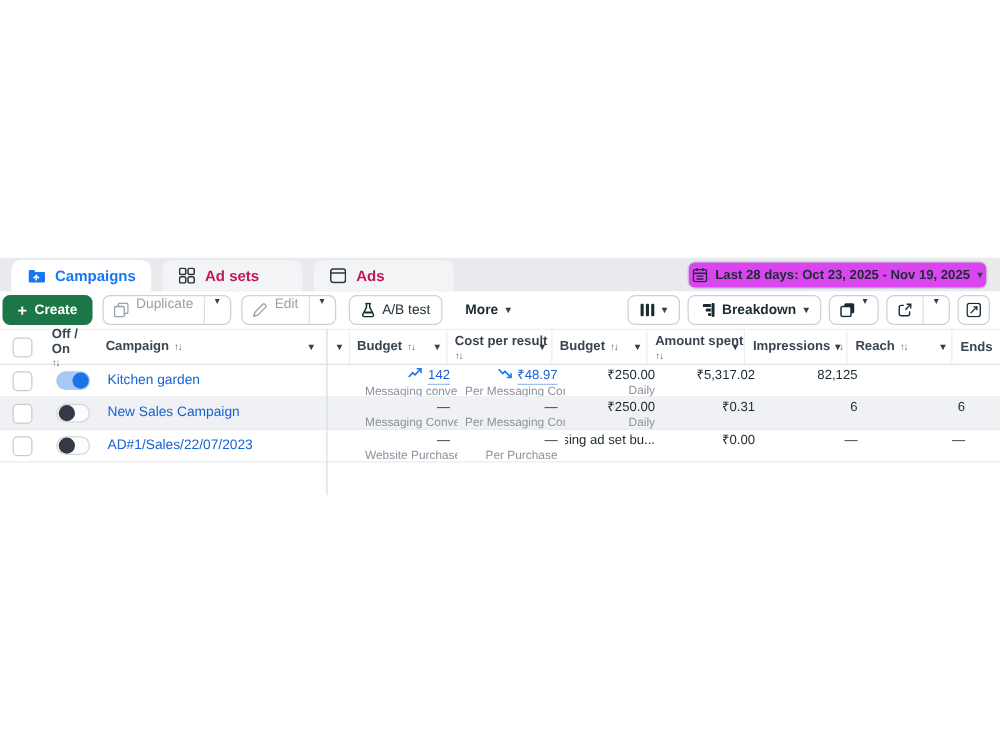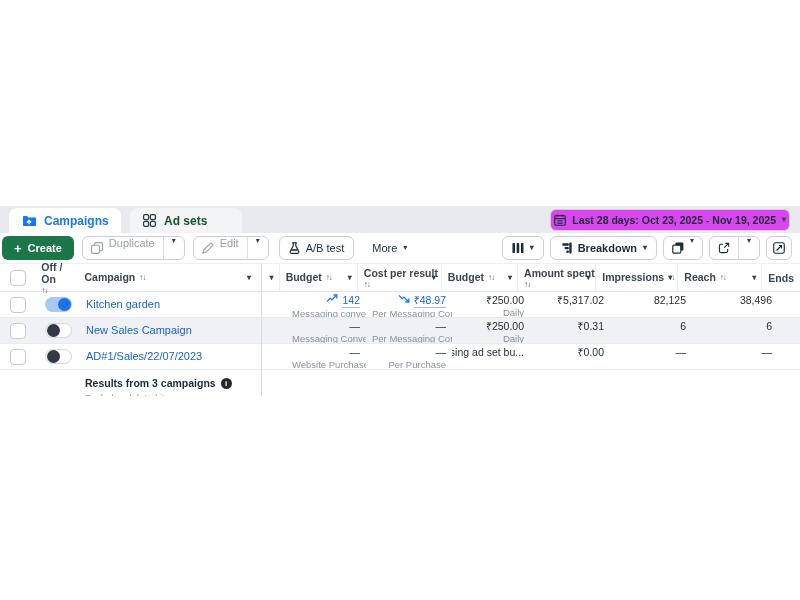--- a/index.html
+++ b/index.html
@@ -2,37 +2,37 @@
 <html><head>
 <meta charset="utf-8">
 <style>
   * { box-sizing: border-box; margin: 0; padding: 0; }
   html,body { width:800px; height:600px; background:#fff; font-family:"Liberation Sans",sans-serif; -webkit-font-smoothing:antialiased; }
   .stage { position:relative; width:800px; height:600px; background:#fff; overflow:hidden; }
   .app { position:absolute; left:0; top:206px; width:800px; height:190px; overflow:hidden; background:#fff; }
 
   
   .tabbar { position:relative; height:27px; background:#e8eaee; display:flex; align-items:flex-end; }
-  .tab { height:25px; width:112px; margin-left:9px; border-radius:8px 8px 0 0; display:flex; align-items:center; gap:8px; padding:0 13px; font-size:12px; font-weight:bold; color:#14532d; cursor:pointer; }
+  .tab { height:25px; width:112px; margin-left:9px; border-radius:8px 8px 0 0; display:flex; align-items:center; gap:8px; padding:0 13px; font-size:12px; font-weight:bold; color:#be185d; cursor:pointer; }
   .tab.active { background:#fff; color:#1877f2; }
   .tab.inactive { background:#f3f4f6; }
   .date-btn { position:absolute; right:10px; top:3px; height:22px; background:#d946ef; border:1px solid #ccd1d6; border-radius:6px; display:flex; align-items:center; gap:6px; padding:0 3px; font-size:10.5px; font-weight:bold; color:#1c2b33; }
   .caret { font-size:8px; color:#33404d; line-height:1; }
 
   
   .toolbar { height:30px; background:#fff; display:flex; align-items:center; padding:0 8px 0 2px; }
   .btn, .btn-group { height:24px; border:1px solid #ccd1d6; border-radius:6px; background:#fff; display:inline-flex; align-items:center; font-size:11px; color:#1c2b33; }
   .btn { padding:0 9px; gap:6px; }
   .btn-group { padding:0; overflow:hidden; }
   .seg { display:inline-flex; gap:6px; padding:0 8px; height:100%; }
   .seg + .seg { border-left:1px solid #dcdfe3; }
   .btn-create { background:#1b7747; border:none; color:#fff; font-weight:bold; font-size:11px; padding:0 12px; gap:6px; height:24px; border-radius:6px; display:inline-flex; align-items:center; }
   .plus { font-size:13px; font-weight:bold; line-height:1; }
   .muted { color:#9aa1a9; }
-  .btn-more { border:none; padding:0 8px; gap:6px; font-weight:normal; }
+  .btn-more { border:none; padding:0 8px; gap:6px; font-weight:bold; }
   .gap6 { margin-left:6px; } .gap8 { margin-left:8px; } .gap10 { margin-left:10px; }
   .spacer { flex:1; }
   .fw600 { font-weight:bold; }
 
   
   .thead { display:flex; height:29px; border-top:1px solid #edeff1; border-bottom:1px solid #dfe2e6; font-size:10.5px; font-weight:bold; color:#3a4552; background:#fff; }
   .th { display:flex; align-items:center; padding:0 6px; position:relative; }
   .th .lbl { display:flex; align-items:center; gap:4px; line-height:11px; }
   .th .sort { font-size:8px; color:#5a6570; letter-spacing:-1px; }
   .th .th-caret { position:absolute; right:5px; }
@@ -99,20 +99,29 @@
         <span class="icon">
           <svg width="13" height="13" viewBox="0 0 13 13" fill="none" stroke="#2c3440" stroke-width="1.2">
               <rect x="0.6" y="0.6" width="5" height="5" rx="1.4"></rect>
               <rect x="7.4" y="0.6" width="5" height="5" rx="1.4"></rect>
               <rect x="0.6" y="7.4" width="5" height="5" rx="1.4"></rect>
               <rect x="7.4" y="7.4" width="5" height="5" rx="1.4"></rect>
             </svg>
         </span>
         <span>Ad sets</span>
       </div>
+      <div class="tab inactive">
+        <span class="icon">
+          <svg width="13" height="13" viewBox="0 0 13 13" fill="none" stroke="#2c3440" stroke-width="1.2">
+              <rect x="0.6" y="1.1" width="11.8" height="10.8" rx="2"></rect>
+              <line x1="0.6" y1="4.4" x2="12.4" y2="4.4"></line>
+            </svg>
+        </span>
+        <span>Ads</span>
+      </div>
 
       <div class="date-btn">
         <span class="icon">
           <svg width="12" height="12" viewBox="0 0 13 13" fill="none" stroke="#1c2b33" stroke-width="1.2">
               <rect x="0.8" y="1.8" width="11.4" height="10.4" rx="1.5"></rect>
               <line x1="0.8" y1="5" x2="12.2" y2="5"></line>
               <line x1="4" y1="0.5" x2="4" y2="3"></line>
               <line x1="9" y1="0.5" x2="9" y2="3"></line>
               <line x1="3.5" y1="7.5" x2="9.5" y2="7.5"></line>
               <line x1="3.5" y1="10" x2="9.5" y2="10"></line>
@@ -343,23 +352,20 @@
       <div class="td c-budget num">
         <div class="val">₹250.00</div>
         <div class="sub">Daily</div>
       </div>
       <div class="td c-amount num">
           <div class="val">₹5,317.02</div>
         </div>
       <div class="td c-imp num">
           <div class="val">82,125</div>
         </div>
-      <div class="td c-reach num">
-          <div class="val">38,496</div>
-        </div>
       <div class="td c-ends"></div>
     </div>
 
     <div class="tr hl">
       <div class="td c-check center">
           <span class="checkbox"></span>
         </div>
       <div class="td c-toggle center">
           <span class="toggle off">
             <span class="knob"></span>
@@ -418,23 +424,16 @@
         </div>
       <div class="td c-imp num">
           <div class="val">—</div>
         </div>
       <div class="td c-reach num">
           <div class="val">—</div>
         </div>
       <div class="td c-ends"></div>
     </div>
 
-    <div class="tfoot">
-      <div class="summary">
-        <span>Results from 3 campaigns</span>
-        <span class="info-icon">i</span>
-      </div>
-      <div class="note">Excludes deleted items</div>
-    </div>
 
     <div class="divider-frozen"></div>
   </div>
 </div>
 
 </body></html>

